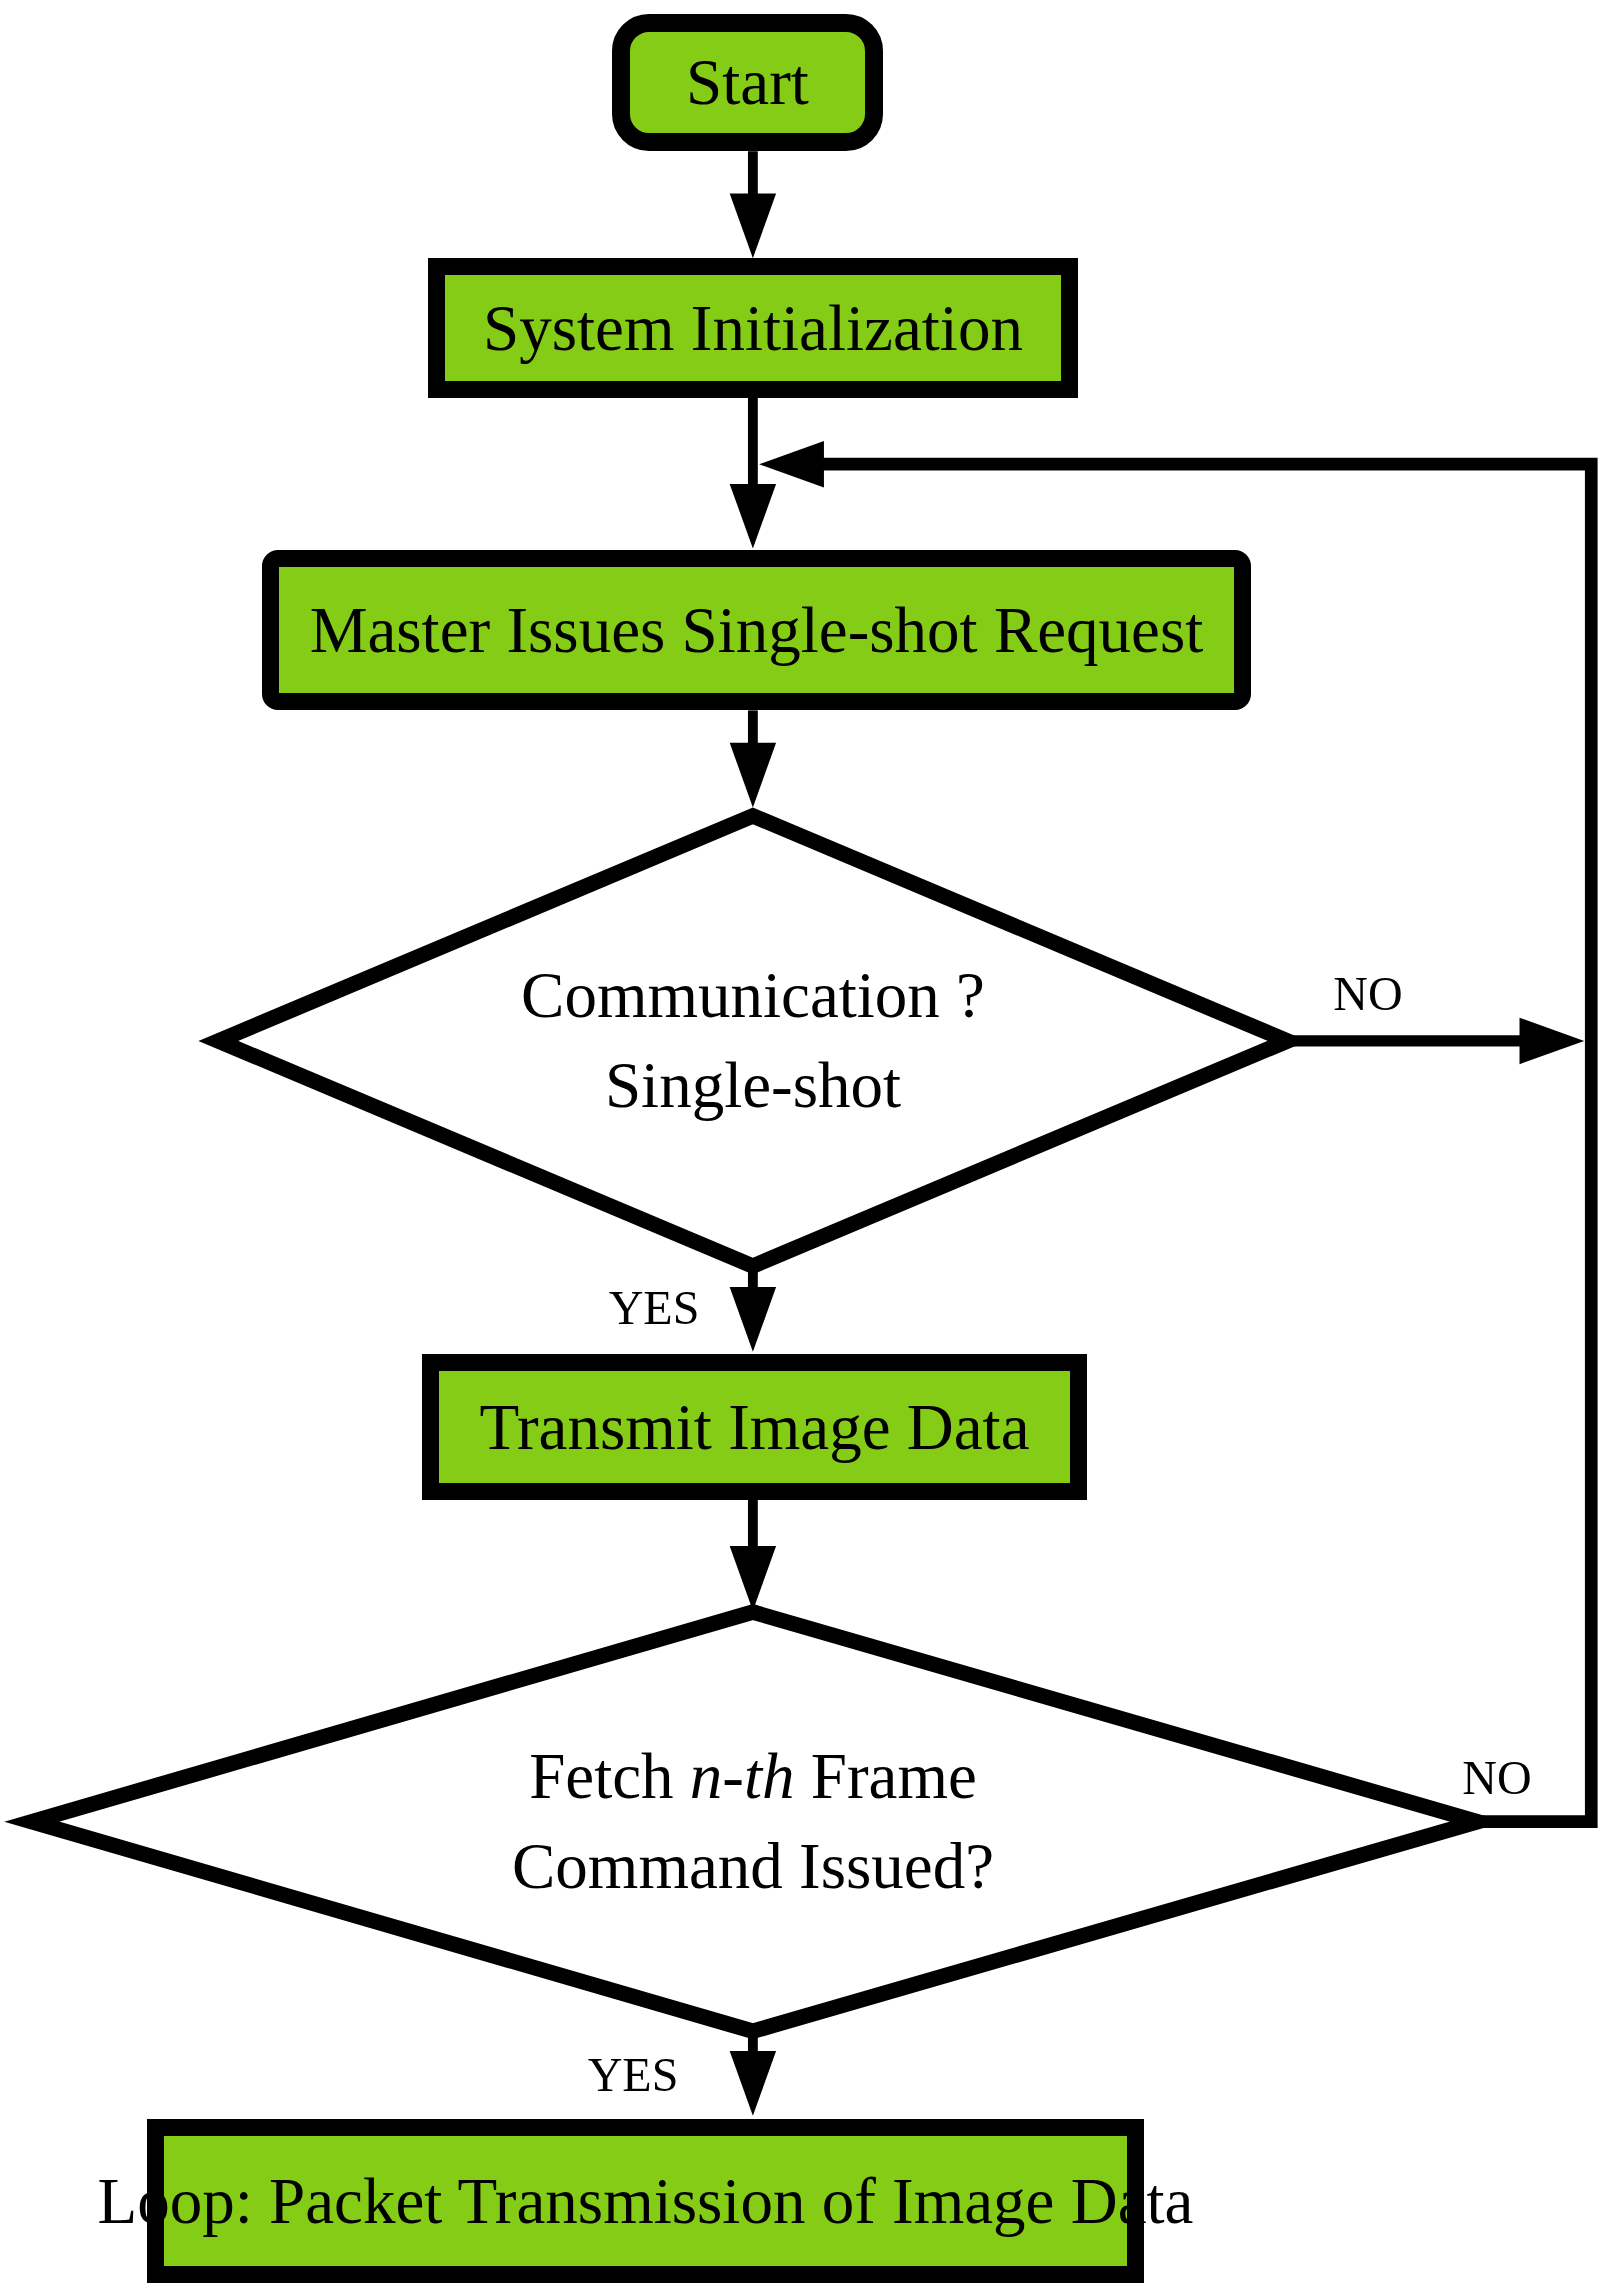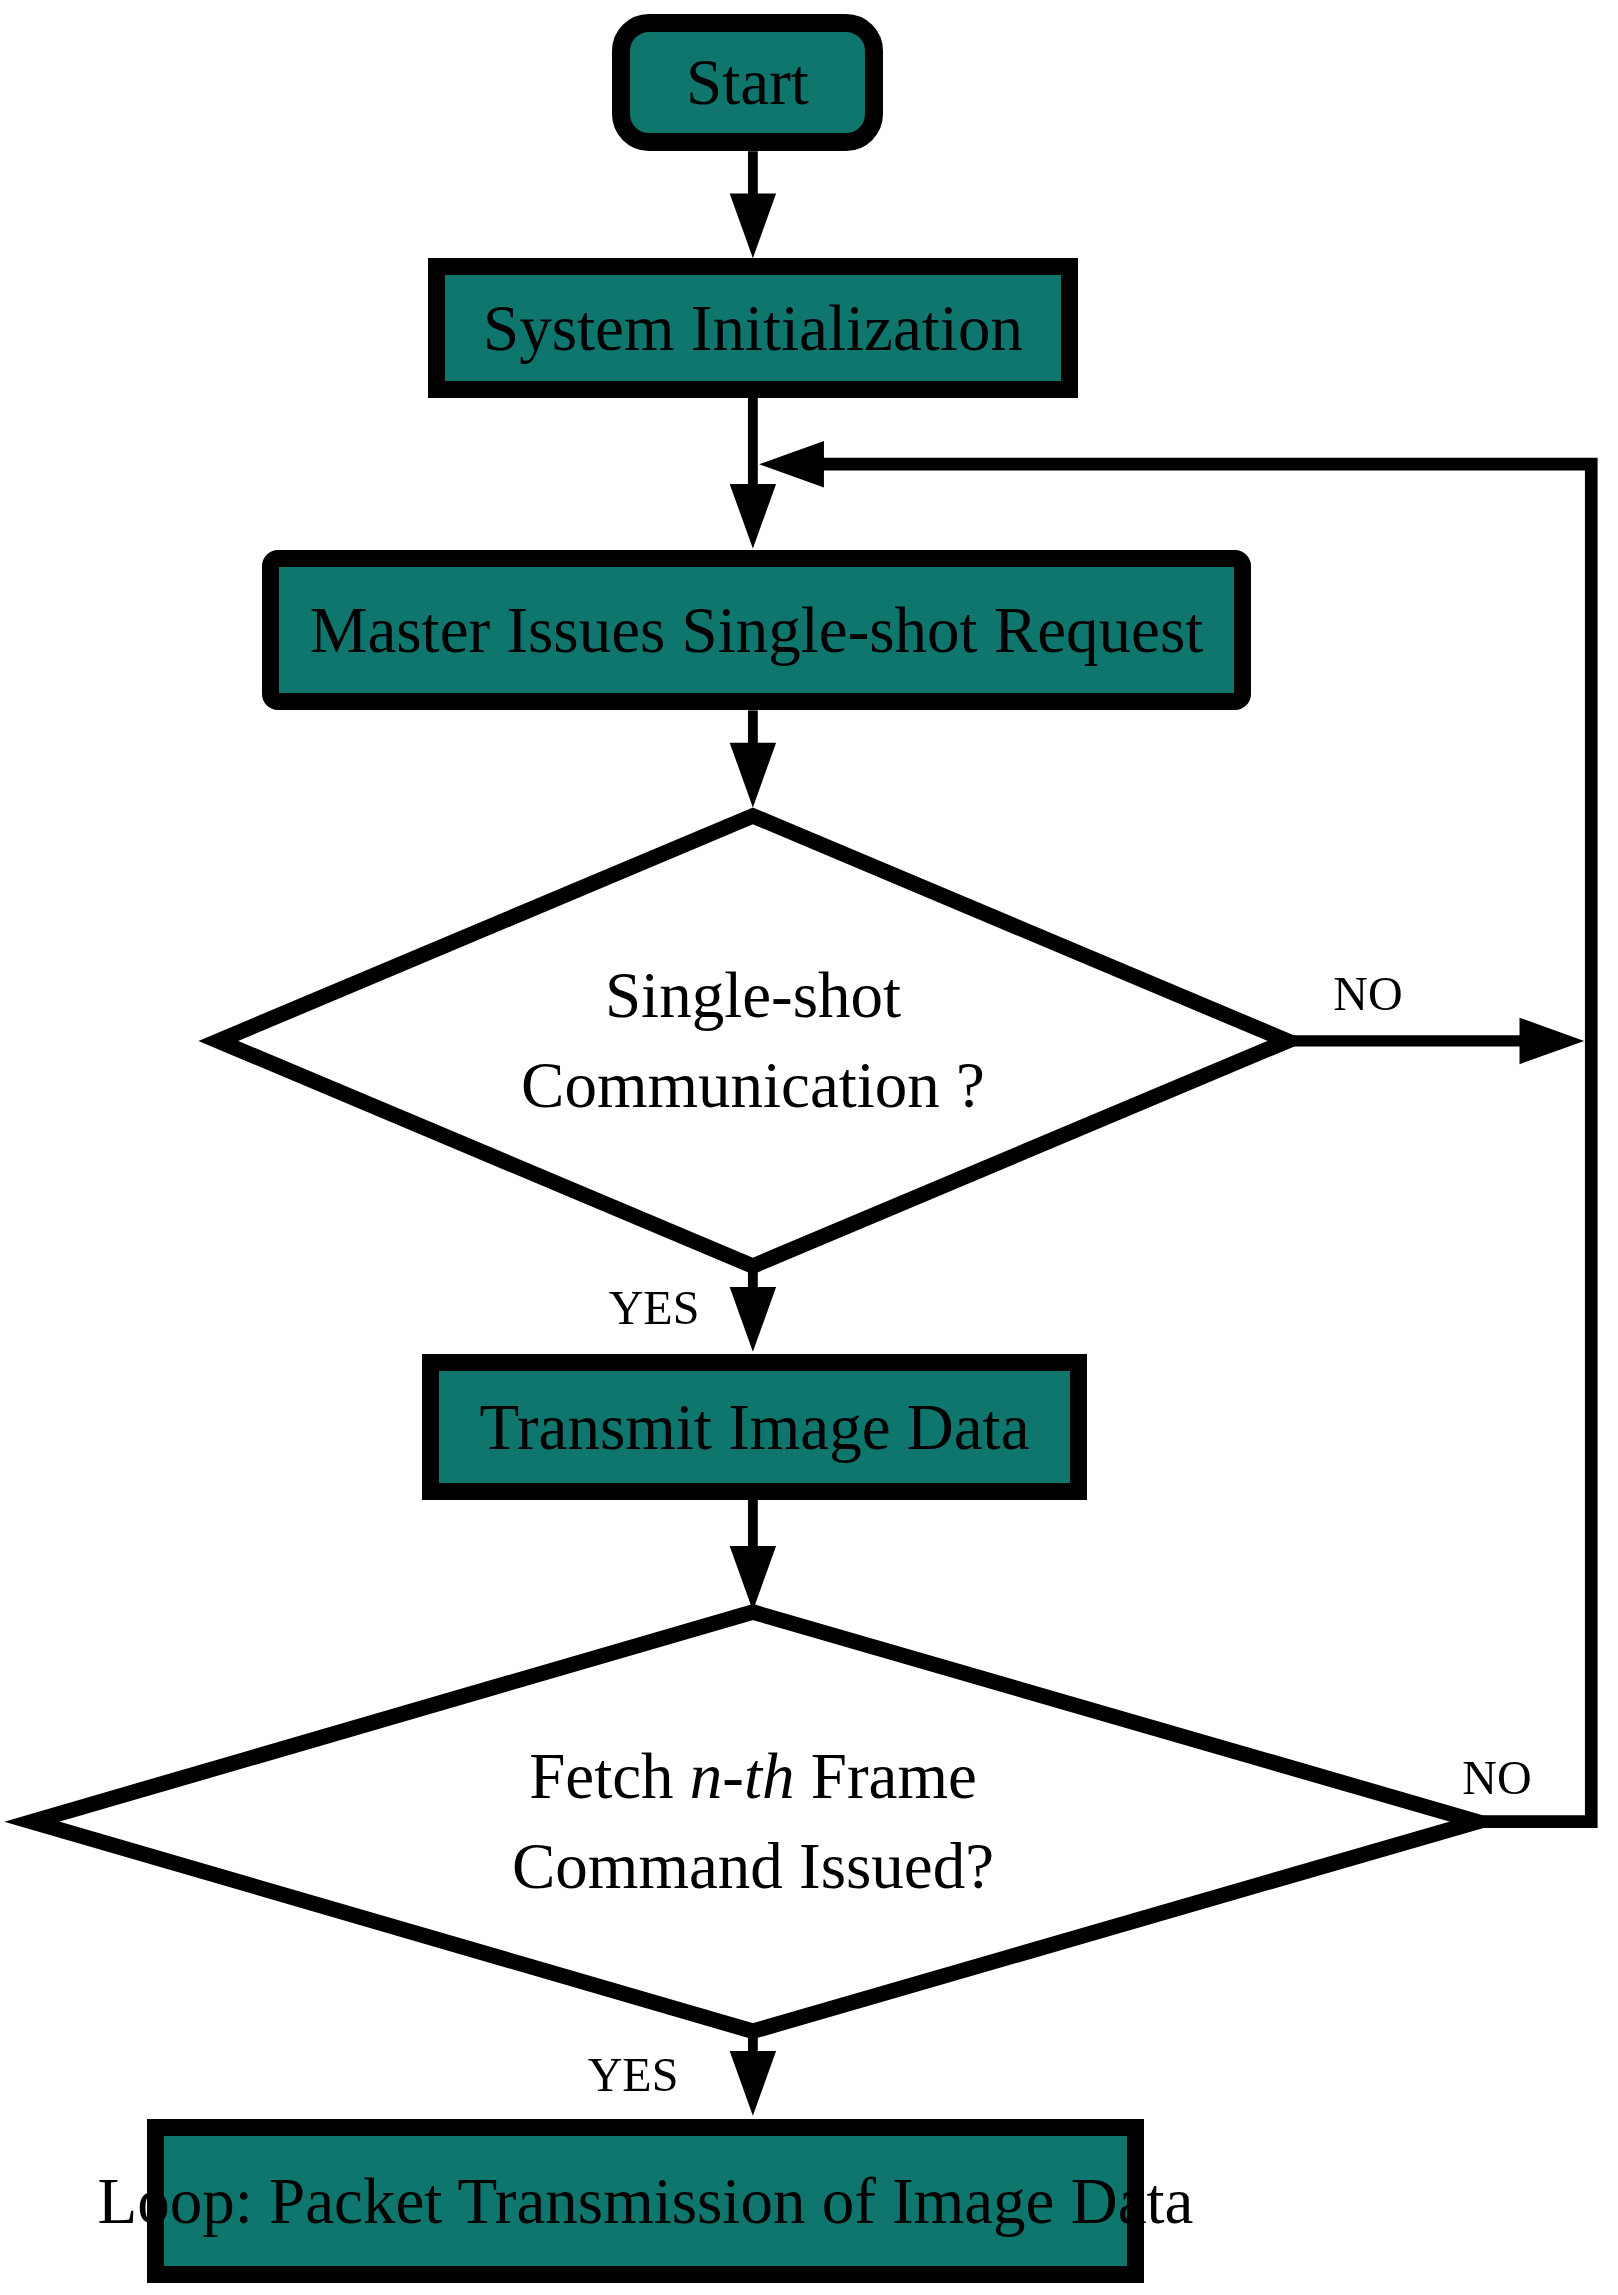--- a/index.html
+++ b/index.html
@@ -18,21 +18,21 @@
     overflow: hidden;
   }
   #connectors {
     position: absolute;
     left: 0;
     top: 0;
   }
   .node {
     position: absolute;
     box-sizing: border-box;
-    background: #0f766e;
+    background: #84cc16;
     border: 17px solid #000000;
     display: flex;
     align-items: center;
     justify-content: center;
     font-size: 65px;
     white-space: nowrap;
     text-align: center;
   }
   .terminator {
     border-radius: 37px;
@@ -105,22 +105,22 @@
 
   <div class="node" style="left:422px; top:1354px; width:665px; height:146px;">
     <span>Transmit Image Data</span>
   </div>
 
   <div class="node" style="left:147px; top:2119px; width:997px; height:164px;">
     <span>Loop: Packet Transmission of Image Data</span>
   </div>
 
   <div class="diamond-text" style="left:753px; top:1041px;">
+    <div>Communication ?</div>
     <div>Single-shot</div>
-    <div>Communication ?</div>
   </div>
 
   <div class="diamond-text" style="left:753px; top:1822px;font-family:Liberation Serif, serif;">
     <div>
       <span>Fetch </span><span class="it">n-th</span><span> Frame</span>
     </div>
     <div>Command Issued?</div>
   </div>
 
   <div class="edge-label" style="left:654px; top:1307px;">YES</div>

